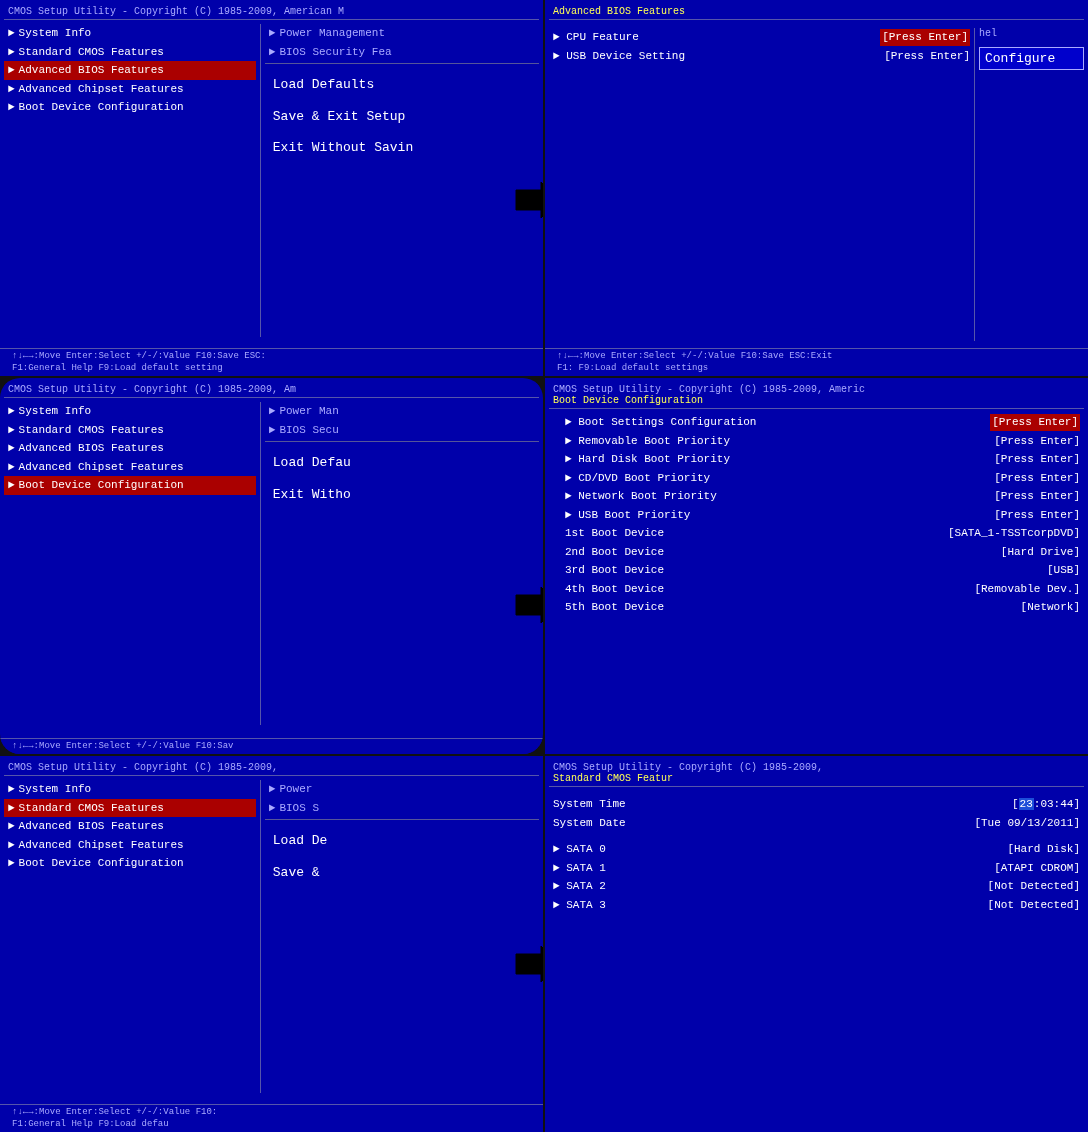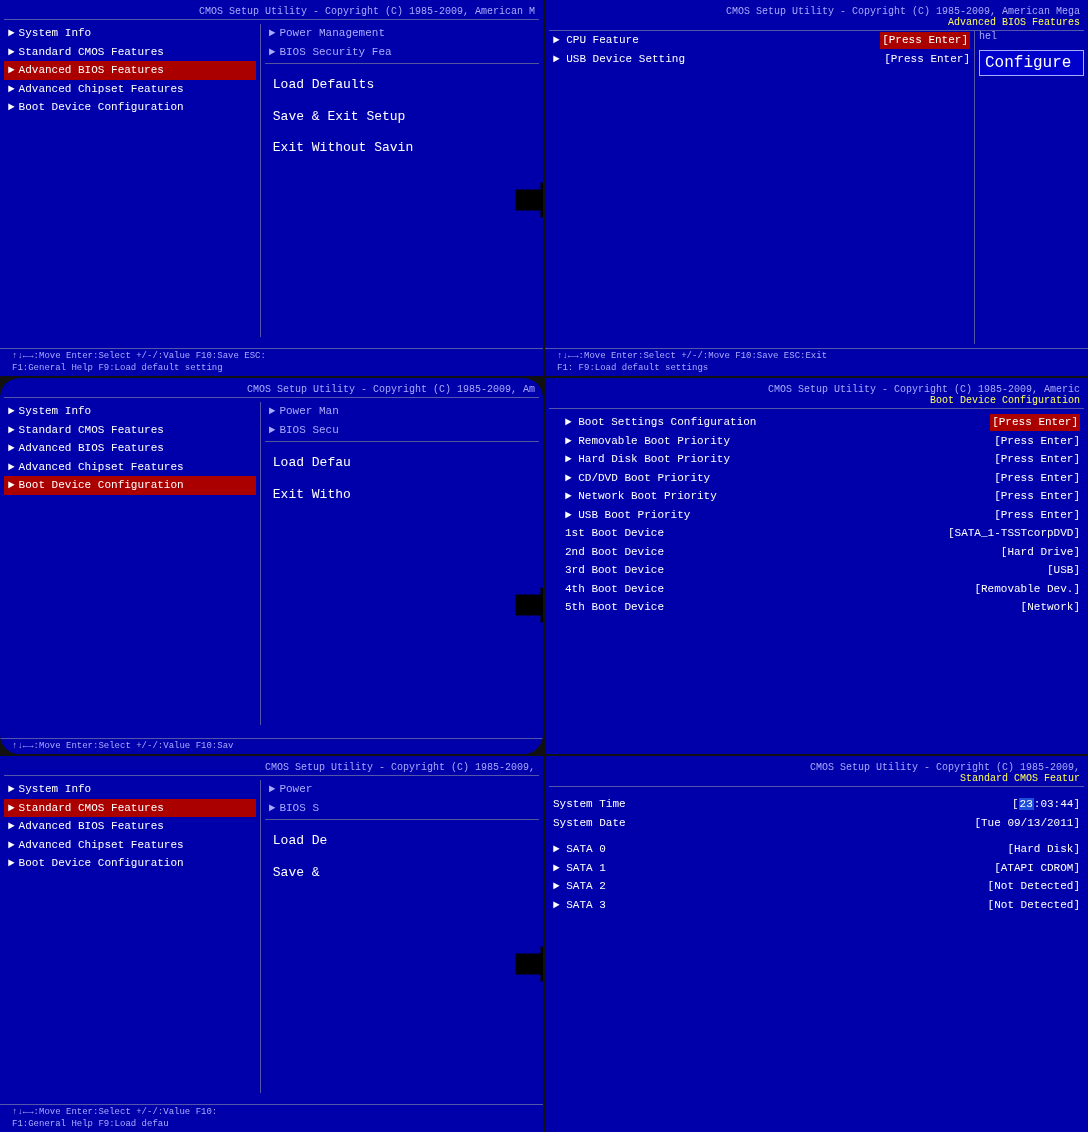--- a/index.html
+++ b/index.html
@@ -138,21 +138,21 @@
 
     .panel-1 { grid-column: 1; grid-row: 1; }
     .panel-2 { grid-column: 2; grid-row: 1; }
     .panel-3 { grid-column: 1; grid-row: 2; border-radius: 20px; }
     .panel-4 { grid-column: 2; grid-row: 2; }
     .panel-5 { grid-column: 1; grid-row: 3; }
     .panel-6 { grid-column: 2; grid-row: 3; }
 
     .top-bar {
       background: #0000aa;
-      text-align: right;
+      text-align: left;
       font-size: 10px;
       color: #aaaaff;
       padding: 2px 4px;
       border-bottom: 1px solid #5555aa;
     }
   </style>
 </head>
 <body>
 
 <div class="grid">
@@ -206,41 +206,40 @@
       </svg>
     </div>
     <div class="status-bar">
       <div>↑↓←→:Move  Enter:Select  +/-/:Value  F10:Save  ESC:</div>
       <div>F1:General Help          F9:Load default setting</div>
     </div>
   </div>
 
   <div class="panel panel-2" style="position:relative;">
     <div class="top-bar">
-      <div>CMOS Setup Utility - Copyright (C) 1985-2009, American Mega</div>
       <div style="color:#ffff55;">Advanced BIOS Features</div>
     </div>
-    <div style="display:flex; margin-top:0; height: calc(100% - 55px);">
+    <div style="display:flex; margin-top:8px; height: calc(100% - 55px);">
       <div style="flex:1;">
         <div class="bios-row with-arrow">
           <span class="label">CPU Feature</span>
           <span class="value-red">[Press Enter]</span>
         </div>
         <div class="bios-row with-arrow">
           <span class="label">USB Device Setting</span>
           <span class="value">[Press Enter]</span>
         </div>
       </div>
       <div style="width:110px; border-left:1px solid #5555aa; padding-left:4px;">
         <div style="color:#aaaaff; font-size:10px;">hel</div>
-        <div style="margin-top:8px; background:#0000cc; border:1px solid #aaaaff; padding:3px 5px; font-size:16px; color:#ffffff;">Configure</div>
+        <div style="margin-top:8px; background:#0000cc; border:1px solid #aaaaff; padding:3px 5px; font-size:13px; color:#ffffff;">Configure</div>
       </div>
     </div>
     <div class="status-bar">
-      <div>↑↓←→:Move  Enter:Select  +/-/:Move  F10:Save  ESC:Exit</div>
+      <div>↑↓←→:Move  Enter:Select  +/-/:Value  F10:Save  ESC:Exit</div>
       <div>F1:                      F9:Load default settings</div>
     </div>
   </div>
 
   <div class="panel panel-3" style="position:relative;">
     <div class="top-bar">
       <span>CMOS Setup Utility - Copyright (C) 1985-2009, Am</span>
     </div>
     <div class="two-col" style="margin-top:4px; height: calc(100% - 45px);">
       <div class="left-col">

